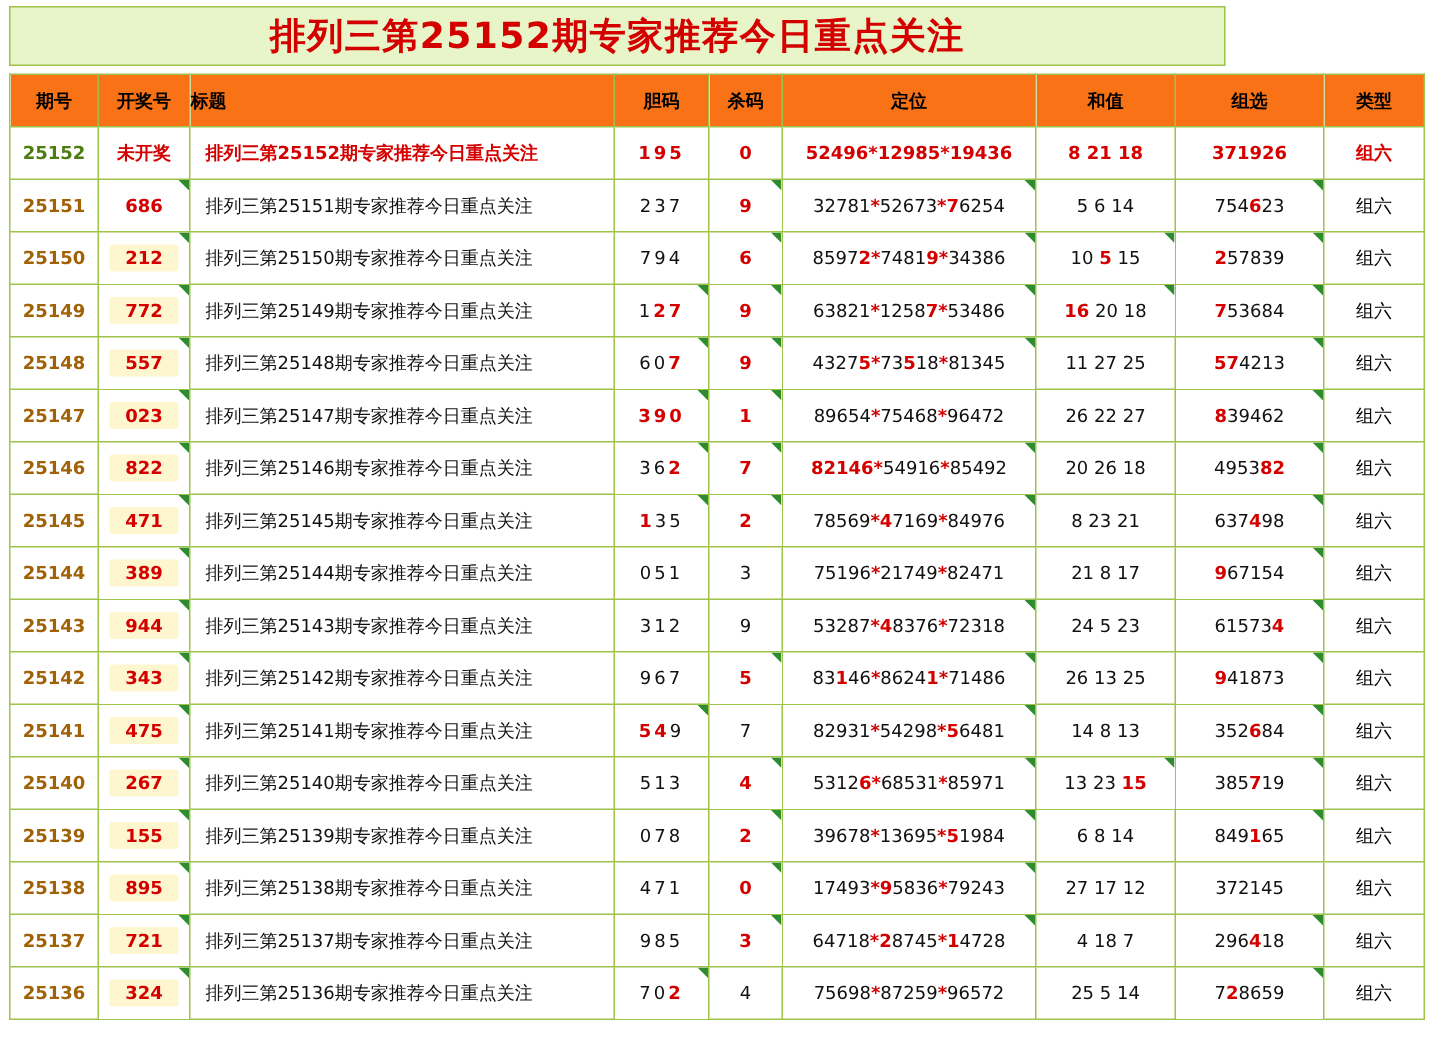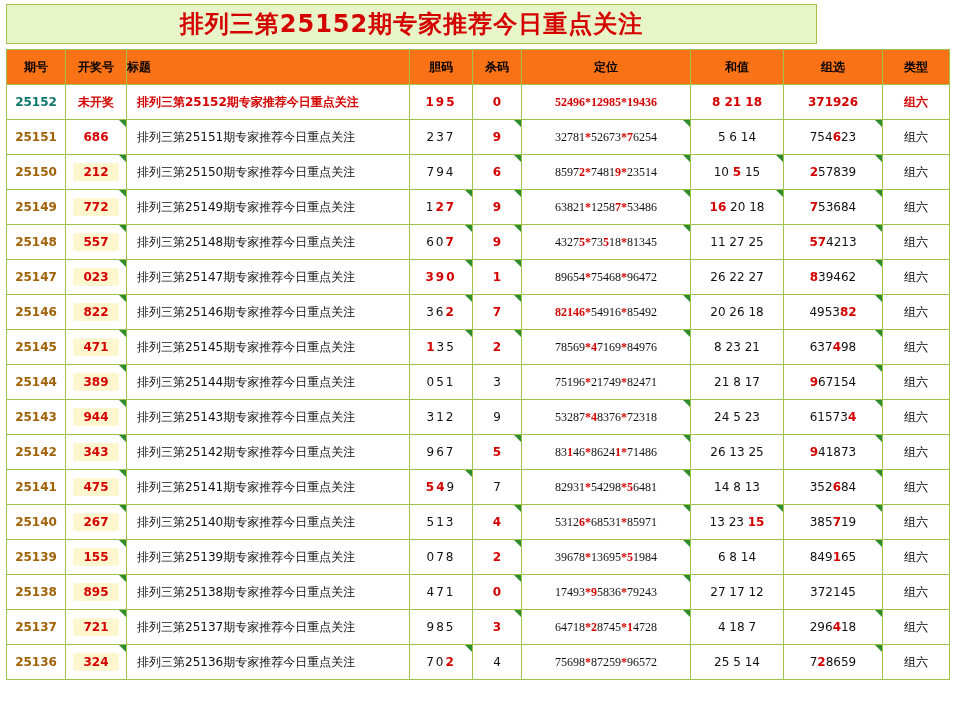--- a/index.html
+++ b/index.html
@@ -58,32 +58,32 @@
     font-weight: bold;
     height: 30px;
     font-size: 13px;
   }
   
   .c-issue   { width: 58px; }
   .c-open    { width: 60px; }
   .c-title   { width: 282px; text-align: left !important; padding-left: 10px !important; }
   .c-dan     { width: 62px; }
   .c-sha     { width: 48px; }
-  .c-ding    { width: 168px; font-family: Liberation Serif, serif; }
+  .c-ding    { width: 168px; }
   .c-he      { width: 92px; }
   .c-zu      { width: 98px; }
   .c-type    { width: 66px; font-family: Liberation Mono, monospace; }
 
   tbody tr.row-even td { background: #ffffff; }
   tbody tr.row-odd  td { background: #ffffff; }
 
   
   tr.row-top td { background: #fffdf0; font-weight: bold; }
   tr.row-top td.c-title { color: #d40000; }
-  tr.row-top td.c-issue { color: #0f766e; }
+  tr.row-top td.c-issue { color: #4d7c0f; }
   tr.row-top td.c-open { color: #d40000; }
   tr.row-top td.c-type { color: #d40000; }
 
   tr.row-second td { background: #eef5fb; }
 
   td.c-issue { color: #a16207; font-weight: bold; font-size: 12px; }
   td.c-open  { color: #d40000; font-weight: bold; font-size: 13px; }
   td.c-title { color: #111; font-size: 12.5px; }
   td.c-dan   { letter-spacing: 2px; }
   td.c-sha   { }
@@ -153,21 +153,21 @@
           <td class="c-he"><span class="blk">5 6 14</span></td>
           <td class="c-zu mark"><span class="blk">754</span><span class="red">6</span><span class="blk">23</span></td>
           <td class="c-type">组六</td>
         </tr>
         <tr class="row-even">
           <td class="c-issue">25150</td>
           <td class="c-open mark"><span class="open-cell-inner">212</span></td>
           <td class="c-title">排列三第25150期专家推荐今日重点关注</td>
           <td class="c-dan"><span class="blk">7</span><span class="blk">9</span><span class="blk">4</span></td>
           <td class="c-sha mark"><span class="red">6</span></td>
-          <td class="c-ding mark"><span class="blk">8597</span><span class="red">2</span><span class="blk"><span class="star">*</span></span><span class="blk">7481</span><span class="red">9</span><span class="blk"><span class="star">*</span></span><span class="blk">23514</span></td>
+          <td class="c-ding mark"><span class="blk">8597</span><span class="red">2</span><span class="blk"><span class="star">*</span></span><span class="blk">7481</span><span class="red">9</span><span class="blk"><span class="star">*</span></span><span class="blk">34386</span></td>
           <td class="c-he mark"><span class="blk">10 </span><span class="red">5</span><span class="blk"> 15</span></td>
           <td class="c-zu mark"><span class="red">2</span><span class="blk">57839</span></td>
           <td class="c-type">组六</td>
         </tr>
         <tr class="row-odd">
           <td class="c-issue">25149</td>
           <td class="c-open mark"><span class="open-cell-inner">772</span></td>
           <td class="c-title">排列三第25149期专家推荐今日重点关注</td>
           <td class="c-dan mark"><span class="blk">1</span><span class="red">2</span><span class="red">7</span></td>
           <td class="c-sha mark"><span class="red">9</span></td>

